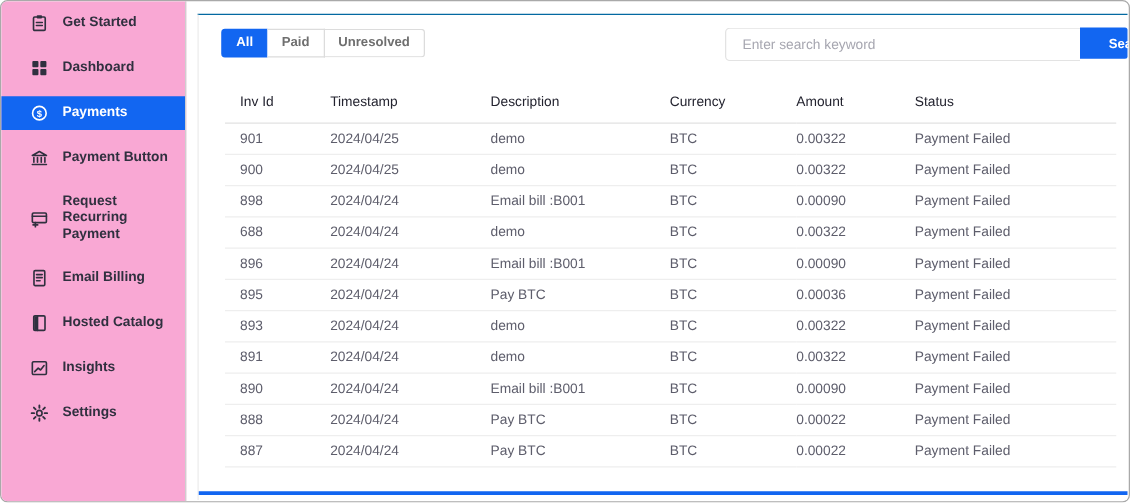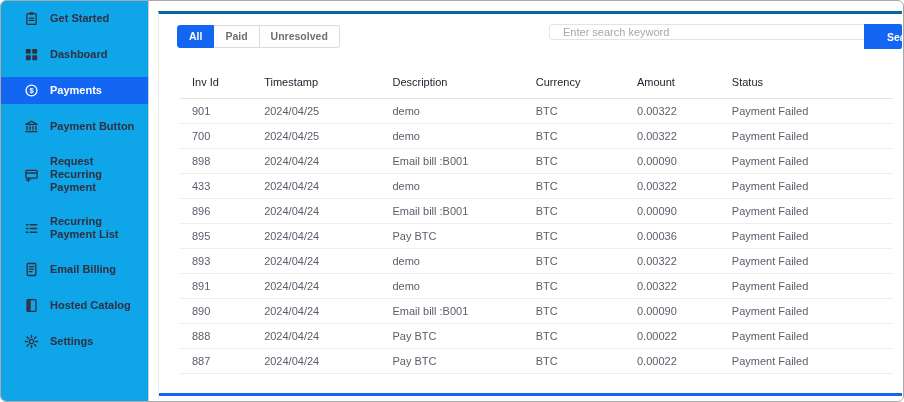--- a/index.html
+++ b/index.html
@@ -4,53 +4,53 @@
 <style>
   * { box-sizing: border-box; margin: 0; padding: 0; }
   body { font-family: "Liberation Sans", sans-serif; background: #fff; }
   .frame {
     position: relative; width: 904px; height: 402px;
     border: 1px solid #a9a9a9; border-radius: 6px; overflow: hidden; background: #fff;
   }
   
   .sidebar {
     position: absolute; left: 0; top: 0; bottom: 0; width: 148px;
-    border-right: 1px solid #cfcfcf; background: #0ea5e9; padding-top: 4px;
+    border-right: 1px solid #cfcfcf; background: #f9a8d4; padding-top: 4px;
   }
   .side-item {
     display: flex; align-items: center; gap: 11px;
     padding: 6px 6px 6px 23px; margin-bottom: 9px;
     font-size: 11px; font-weight: 700; color: #30303f; line-height: 13px;
     cursor: pointer;
   }
   .side-item .icn { flex: 0 0 15px; width: 15px; height: 15px; display: inline-flex; }
   .side-item .icn svg { width: 15px; height: 15px; }
   .side-item .lbl { max-width: 97px; }
   .side-item.active { background: var(--primary); color: #fff; }
   
   .main {
     position: absolute; left: 157px; top: 10px; right: 1px; bottom: 1px;
-    border-top: 3px solid #0369a1; border-left: 1px solid #ececec; background: #fff;
+    border-top: 1px solid #0369a1; border-left: 1px solid #ececec; background: #fff;
   }
   .toolbar { display: flex; align-items: flex-start; padding: 10px 0 0 18px; }
   .filter-group { display: flex; margin-top: 1px; }
   .filter-btn {
     font-family: "Liberation Sans", sans-serif;
     font-size: 10.5px; font-weight: 600; color: #6f6f6f;
     background: #fff; border: 1px solid #dcdcdc; border-left-width: 0;
     padding: 5px 11px; cursor: pointer; line-height: 11px;
   }
   .filter-btn:first-child { border-left-width: 1px; border-radius: 3px 0 0 3px; }
   .filter-btn:last-child { border-radius: 0 3px 3px 0; }
   .filter-btn.active { background: var(--primary); border-color: var(--primary); color: #fff; font-weight: 700; }
   .search-box { display: flex; margin-left: auto; width: 353px; }
   .search-input {
-    flex: 1; height: 16px; border: 1px solid #e3e3e3; border-right: none;
+    flex: 1; height: 27px; border: 1px solid #e3e3e3; border-right: none;
     border-radius: 4px 0 0 4px; padding: 0 13px; font-size: 11px; color: #444;
-    font-family: "Liberation Sans", sans-serif; outline: none;
+    font-family: "Liberation Sans", sans-serif; outline: none; margin-left: 31px;
   }
   .search-input::placeholder { color: #a6a6b0; }
   .search-btn {
     width: 38px; height: 25px; border: none; background: var(--primary); color: #fff;
     font-size: 10.5px; font-weight: 700; cursor: pointer;
     font-family: "Liberation Sans", sans-serif; border-radius: 0 2px 2px 0; padding-left: 23px;
   }
   
   table.pay-table {
     margin: 21px 9px 0 21px; width: calc(100% - 30px);
@@ -122,44 +122,44 @@
             <rect x="2" y="3.6" width="12" height="8.2" rx="1" fill="none" stroke="currentColor" stroke-width="1.4" stroke-linecap="round" stroke-linejoin="round"></rect>
             <path d="M2 6.4h12" fill="none" stroke="currentColor" stroke-width="1.4" stroke-linecap="round" stroke-linejoin="round"></path>
             <path d="M2.6 13.8h4M4.6 11.8v4" stroke="currentColor" stroke-width="1.4" stroke-linecap="round"></path>
           </svg>
         </span>
         <span class="lbl">Request Recurring Payment</span>
       </div>
       <div class="side-item">
         <span class="icn">
           <svg viewBox="0 0 16 16">
-            <path d="M2.6 4h1.6M2.6 8h1.6M2.6 12h1.6" fill="none" stroke="currentColor" stroke-width="1.4" stroke-linecap="round" stroke-linejoin="round"></path>
-            <path d="M6.6 4h7M6.6 8h7M6.6 12h7" fill="none" stroke="currentColor" stroke-width="1.4" stroke-linecap="round" stroke-linejoin="round"></path>
-          </svg>
-        </span>
-        <span class="lbl">Recurring Payment List</span>
-      </div>
-      <div class="side-item">
-        <span class="icn">
-          <svg viewBox="0 0 16 16">
             <rect x="3.4" y="1.6" width="9.2" height="12.8" rx="1" fill="none" stroke="currentColor" stroke-width="1.4" stroke-linecap="round" stroke-linejoin="round"></rect>
             <path d="M5.6 5h4.8M5.6 7.6h4.8M5.6 10.2h3" fill="none" stroke="currentColor" stroke-width="1.4" stroke-linecap="round" stroke-linejoin="round"></path>
           </svg>
         </span>
         <span class="lbl">Email Billing</span>
       </div>
       <div class="side-item">
         <span class="icn">
           <svg viewBox="0 0 16 16">
             <rect x="3.2" y="1.8" width="9.6" height="12.4" rx="1" fill="none" stroke="currentColor" stroke-width="1.4" stroke-linecap="round" stroke-linejoin="round"></rect>
             <path d="M6.4 1.8v12.4" fill="none" stroke="currentColor" stroke-width="1.4" stroke-linecap="round" stroke-linejoin="round"></path>
             <rect x="3.6" y="2.2" width="2.6" height="11.6" fill="currentColor"></rect>
           </svg>
         </span>
         <span class="lbl">Hosted Catalog</span>
+      </div>
+      <div class="side-item">
+        <span class="icn">
+          <svg viewBox="0 0 16 16">
+            <rect x="2" y="2.6" width="12" height="10.8" rx="1" fill="none" stroke="currentColor" stroke-width="1.4" stroke-linecap="round" stroke-linejoin="round"></rect>
+            <path d="M4 11l3-3 2 1.6 3-3.8" fill="none" stroke="currentColor" stroke-width="1.4" stroke-linecap="round" stroke-linejoin="round"></path>
+          </svg>
+        </span>
+        <span class="lbl">Insights</span>
       </div>
       <div class="side-item">
         <span class="icn">
           <svg viewBox="0 0 16 16">
             <circle cx="8" cy="8" r="2.3" fill="none" stroke="currentColor" stroke-width="1.4" stroke-linecap="round" stroke-linejoin="round"></circle>
             <path d="M8 1.4v2.1M8 12.5v2.1M1.4 8h2.1M12.5 8h2.1M3.3 3.3l1.5 1.5M11.2 11.2l1.5 1.5M12.7 3.3l-1.5 1.5M4.8 11.2l-1.5 1.5" stroke="currentColor" stroke-width="1.6" stroke-linecap="round"></path>
           </svg>
         </span>
         <span class="lbl">Settings</span>
       </div>
@@ -198,37 +198,37 @@
       <tbody>
           <tr>
             <td>901</td>
             <td>2024/04/25</td>
             <td>demo</td>
             <td>BTC</td>
             <td>0.00322</td>
             <td class="status-failed">Payment Failed</td>
           </tr>
           <tr>
-            <td>700</td>
+            <td>900</td>
             <td>2024/04/25</td>
             <td>demo</td>
             <td>BTC</td>
             <td>0.00322</td>
             <td class="status-failed">Payment Failed</td>
           </tr>
           <tr>
             <td>898</td>
             <td>2024/04/24</td>
             <td>Email bill :B001</td>
             <td>BTC</td>
             <td>0.00090</td>
             <td class="status-failed">Payment Failed</td>
           </tr>
           <tr>
-            <td>433</td>
+            <td>688</td>
             <td>2024/04/24</td>
             <td>demo</td>
             <td>BTC</td>
             <td>0.00322</td>
             <td class="status-failed">Payment Failed</td>
           </tr>
           <tr>
             <td>896</td>
             <td>2024/04/24</td>
             <td>Email bill :B001</td>

